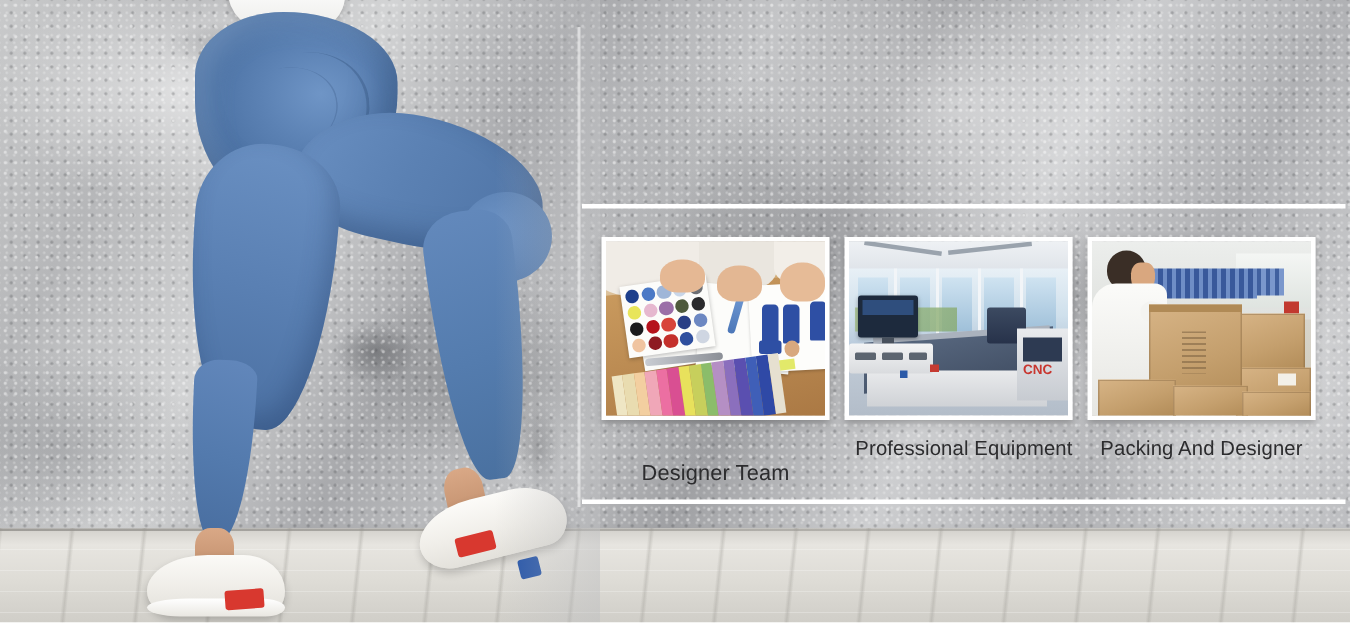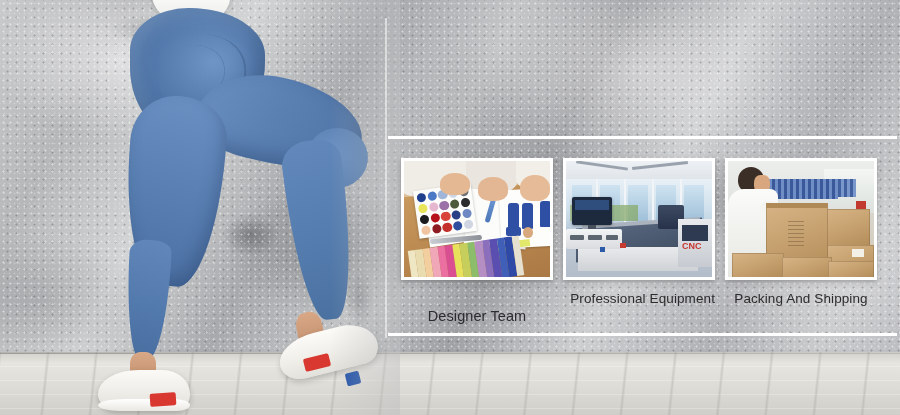--- a/index.html
+++ b/index.html
@@ -486,21 +486,21 @@
           <div class="box bx3"></div>
           <div class="label lb1"></div>
           <div class="box bx1">
               <i></i>
             </div>
           <div class="barcode"></div>
           <div class="box bx4"></div>
           <div class="box bx5"></div>
           <div class="box bx6"></div>
         </div>
-        <div class="caption cap-3">Packing And Shipping</div>
+        <div class="caption cap-3">Packing And Designer</div>
       </div>
 
     </div>
 
     <div class="hrule hrule-bottom"></div>
   </div>
 
 </div>
 
 </body></html>

